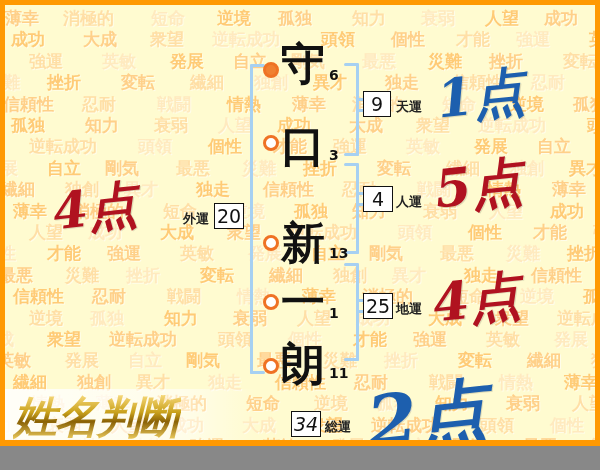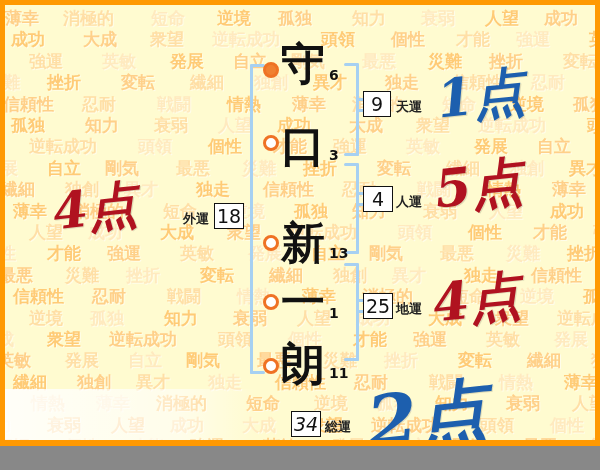--- a/index.html
+++ b/index.html
@@ -355,31 +355,32 @@
   <div class="name-char" style="top:337px;">朗</div>
   <div class="stroke-num" style="top:360px;">11</div>
 
   <div class="fbox" style="left:358px;top:86px;width:28px;">9</div>
   <div class="flabel" style="left:391px;top:93px;">天運</div>
 
   <div class="fbox" style="left:358px;top:181px;">4</div>
   <div class="flabel" style="left:391px;top:188px;">人運</div>
 
   <div class="flabel" style="left:178px;top:205px;">外運</div>
-  <div class="fbox" style="left:209px;top:198px;">18</div>
+  <div class="fbox" style="left:209px;top:198px;">20</div>
 
   <div class="fbox" style="left:358px;top:288px;">25</div>
   <div class="flabel" style="left:391px;top:295px;">地運</div>
 
   <div class="fbox" style="left:286px;top:406px;font-style:italic;">34</div>
   <div class="flabel" style="left:320px;top:413px;">総運</div>
 
   <div class="score blue" style="left:432px;top:64px;font-size:52px;">1点</div>
   <div class="score red" style="left:430px;top:154px;font-size:52px;">5点</div>
   <div class="score red" style="left:48px;top:178px;font-size:50px;">4点</div>
   <div class="score red" style="left:428px;top:268px;font-size:52px;">4点</div>
   <div class="score blue" style="left:362px;top:376px;font-size:72px;">2点</div>
 
   <div class="logo-band"></div>
+  <div class="site-logo">姓名判断</div>
 
 
   <div class="copyright">Copyright (C) 2025 seimei.linkstudio.biz All rights reserved.</div>
 </div>
 
 </body></html>

